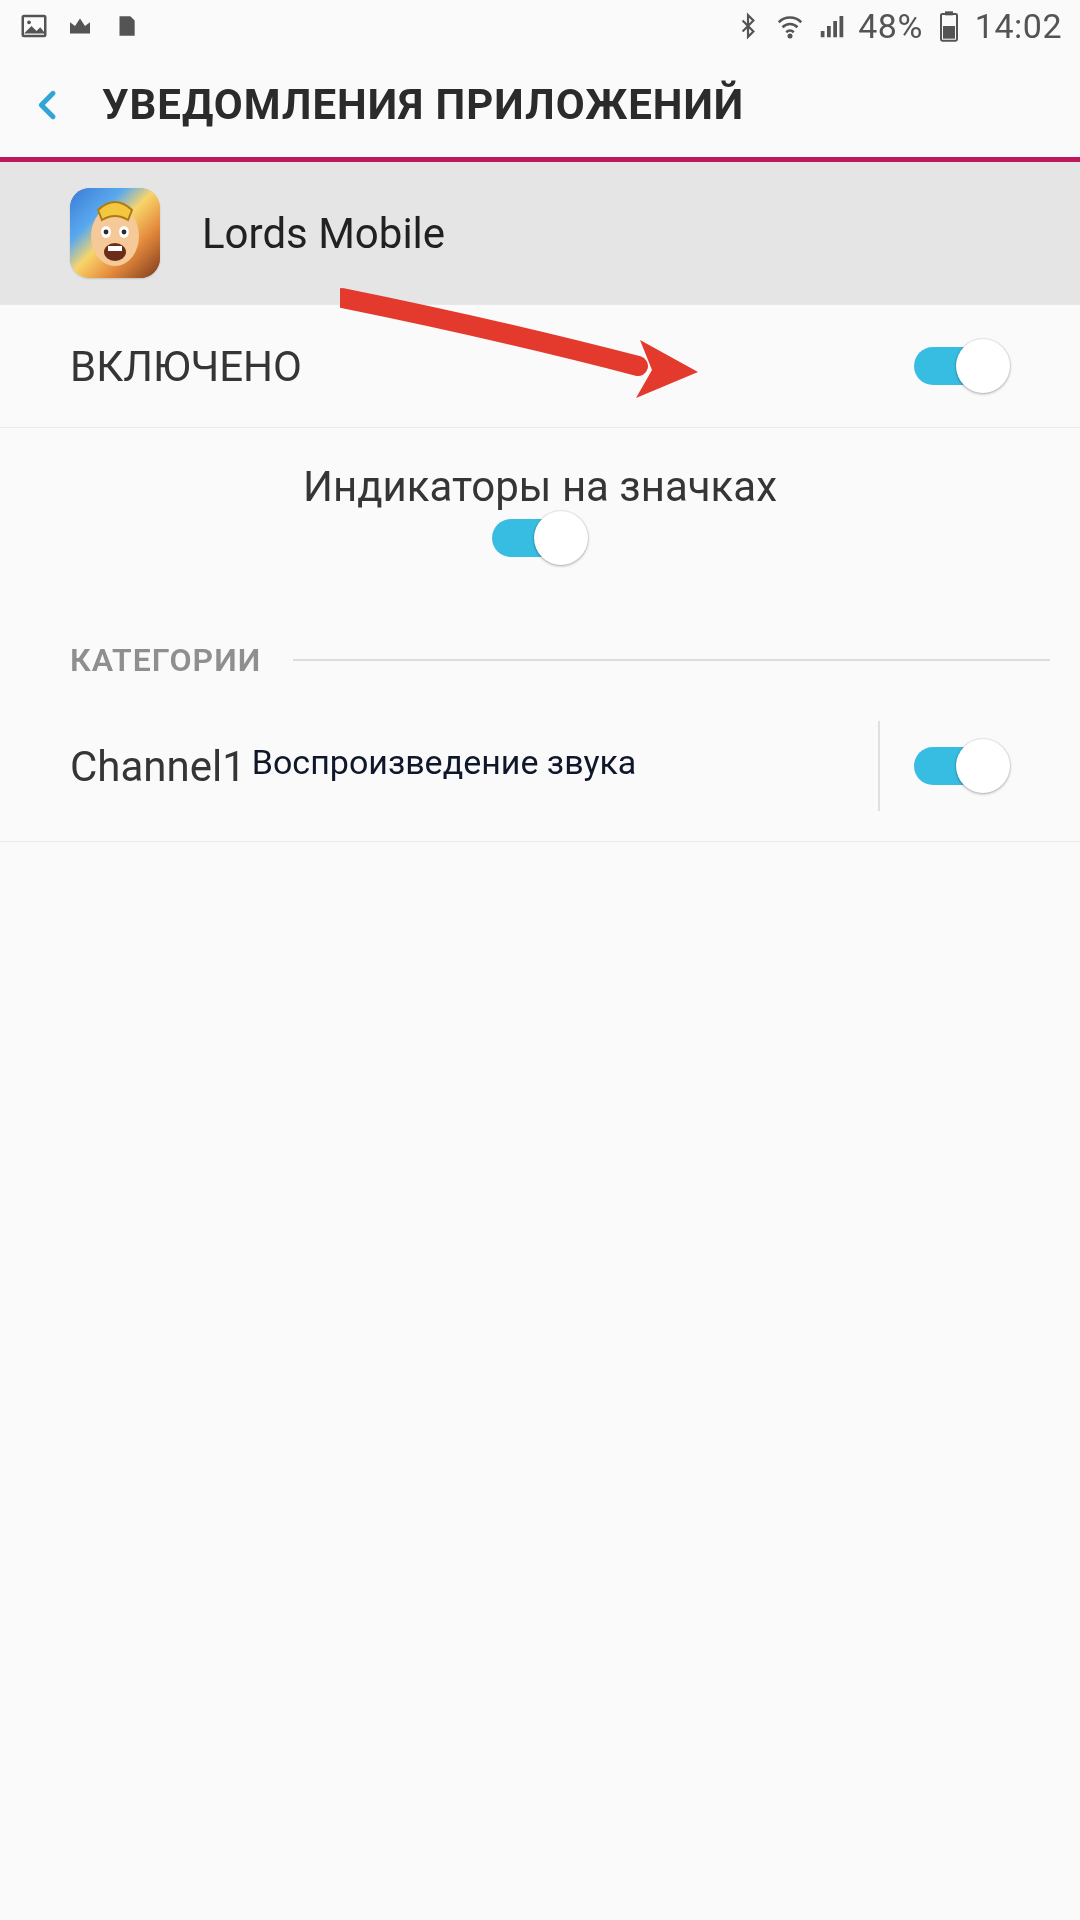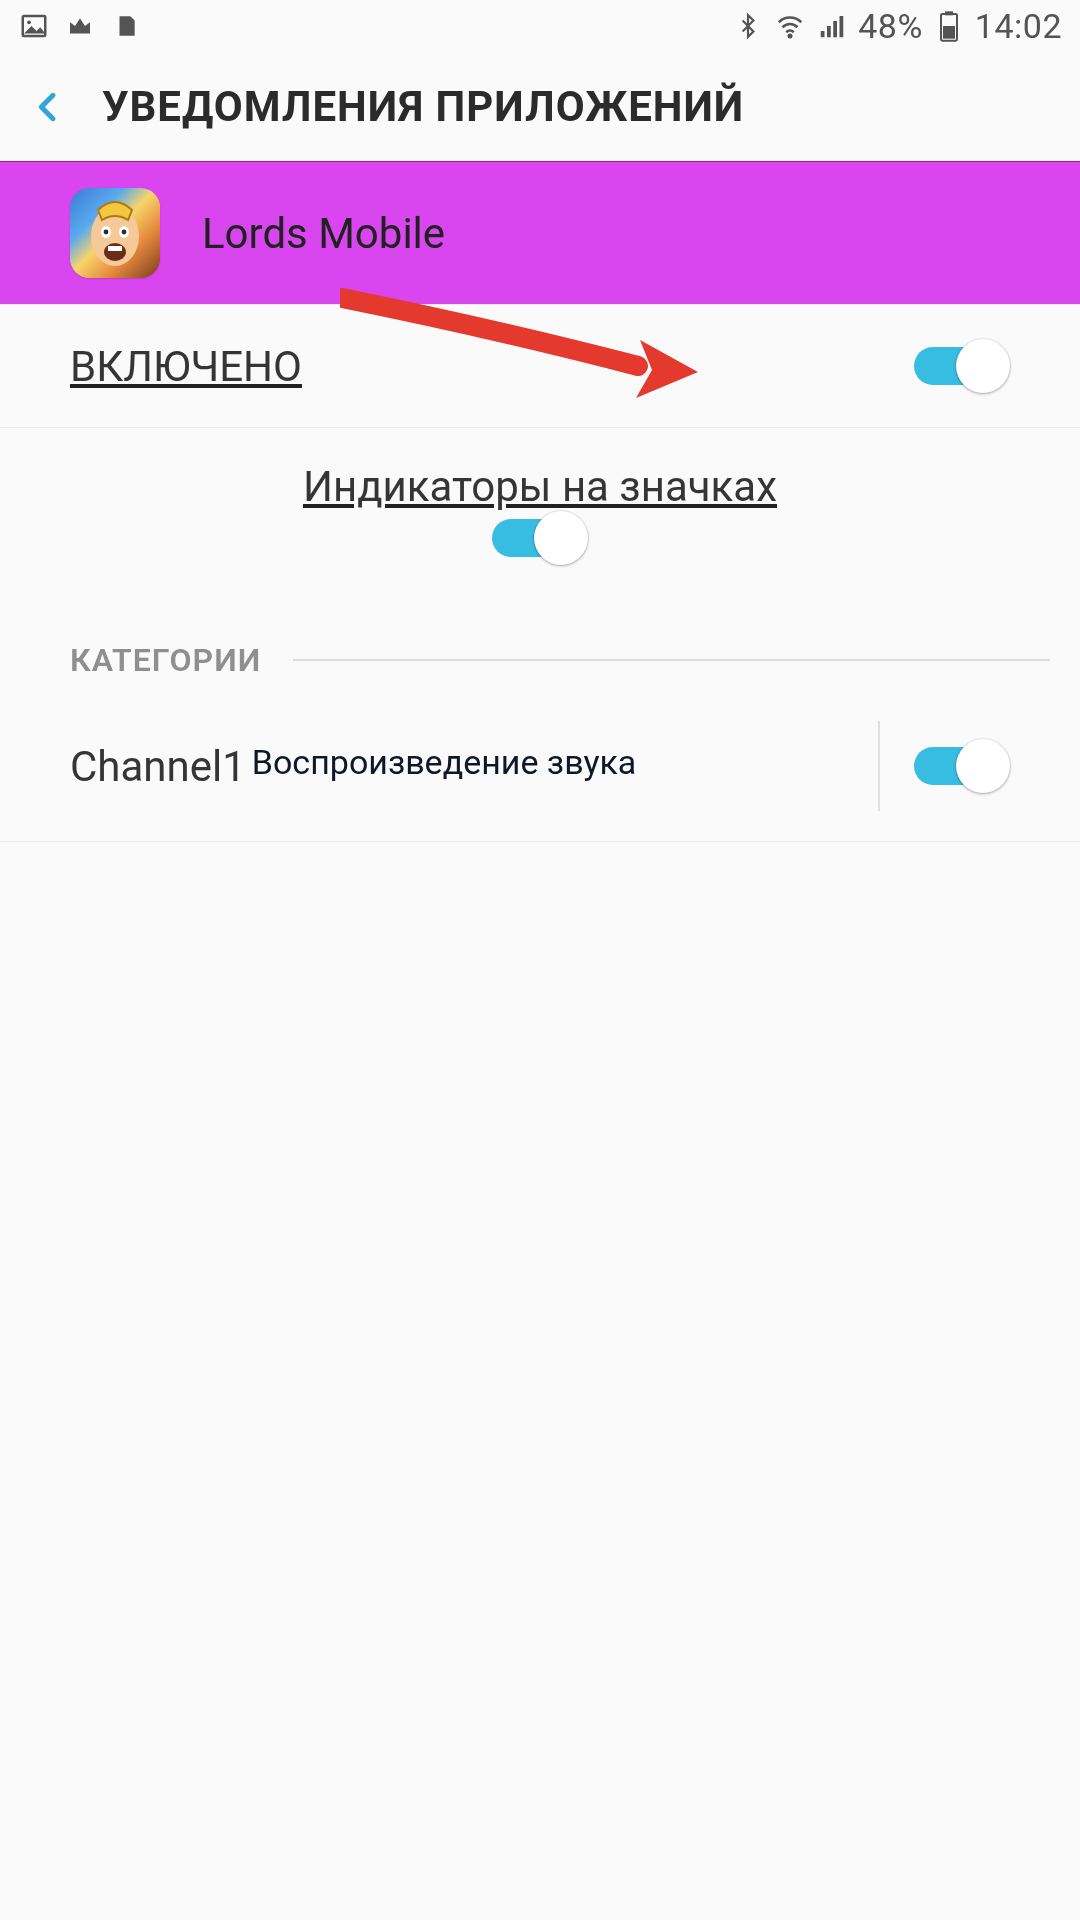--- a/index.html
+++ b/index.html
@@ -27,38 +27,38 @@
   .status-icon { width: 32px; height: 32px; display: inline-flex; align-items:center; justify-content:center; }
   .status-text { font-size: 34px; letter-spacing: 0.5px; }
 
   
   .header {
     height: 110px;
     background: #fafafa;
     display: flex;
     align-items: center;
     padding: 0 30px 0 18px;
-    border-bottom: 1px solid #be185d;
+    border-bottom: 5px solid #be185d;
   }
   .back-btn {
     width: 60px; height: 60px;
     display: flex; align-items: center; justify-content: center;
     margin-right: 24px;
     color: #31a5d6;
   }
   .header-title {
     font-size: 42px;
     font-weight: 700;
     letter-spacing: 1px;
     color: #2b2b2b;
   }
 
   
   .app-row {
-    background: #d946ef;
+    background: #e5e5e5;
     display: flex;
     align-items: center;
     padding: 26px 30px 26px 70px;
     border-bottom: 1px solid #e8e8e8;
   }
   .app-icon {
     width: 90px; height: 90px;
     border-radius: 20px;
     background: linear-gradient(135deg,#3b7bd6 0%, #5aa9ee 35%, #f8d56b 55%, #e58a3c 75%, #7c3a1d 100%);
     margin-right: 42px;
@@ -69,21 +69,20 @@
   .app-name { font-size: 42px; color: #212121; }
 
   
   .row {
     background: #fafafa;
     display: flex;
     align-items: center;
     justify-content: space-between;
     padding: 34px 70px;
     border-bottom: 1px solid #ececec;
-    text-decoration: underline;
   }
   .row-label-block { display: flex; gap: 6px; }
   .row-label { font-size: 42px; color: #353535; }
   .row-sublabel { font-size: 34px; color: #0f172a; }
 
   
   .toggle {
     width: 96px; height: 54px;
     position: relative;
   }

